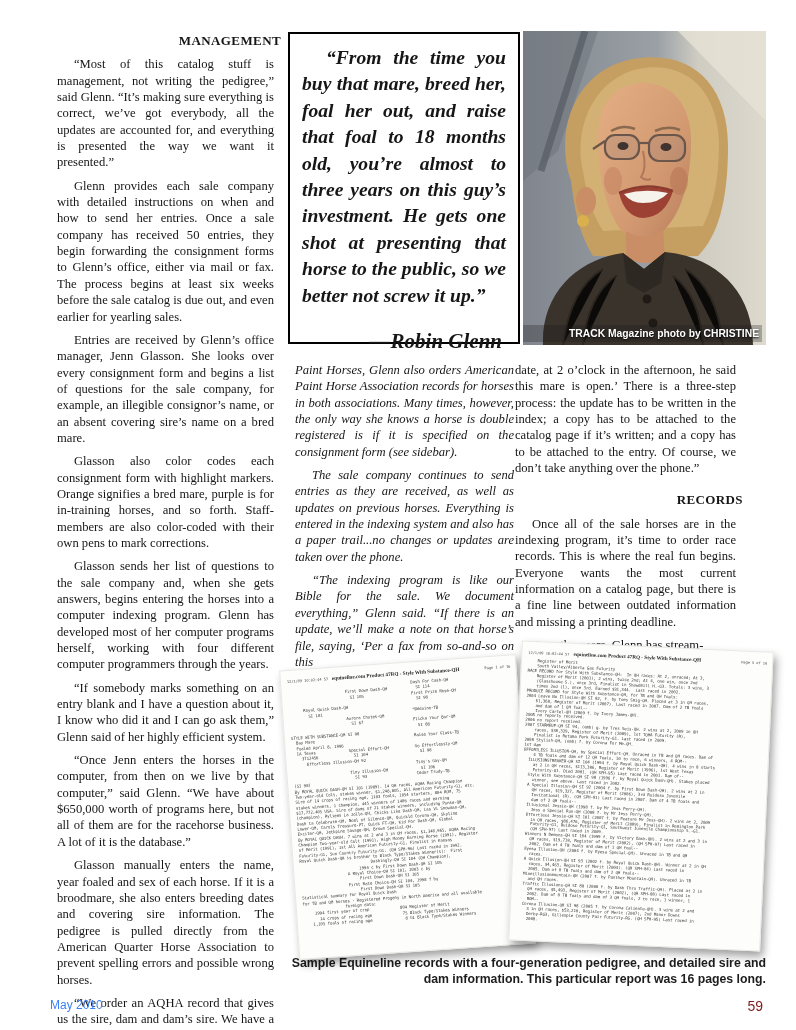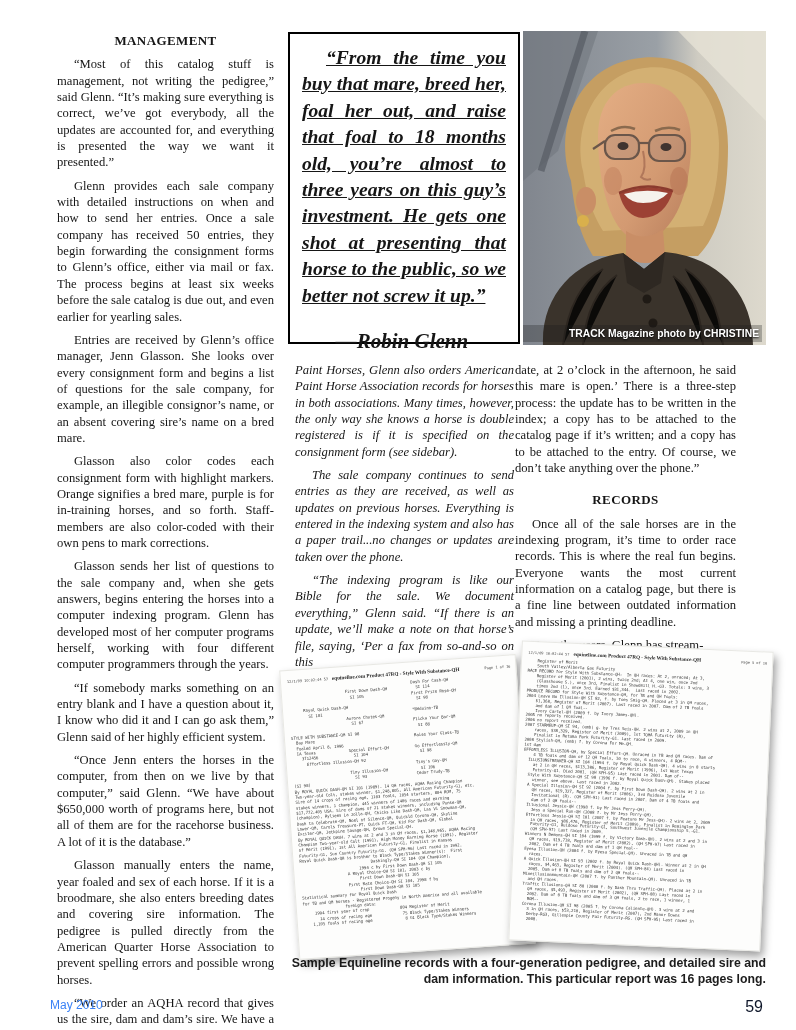--- a/index.html
+++ b/index.html
@@ -6,40 +6,40 @@
   body{
     width:796px;height:1030px;position:relative;background:#ffffff;
     font-family:"Liberation Serif",serif;color:#161616;overflow:hidden;
   }
   
   .col{position:absolute;text-align:justify;font-size:12.6px;line-height:16.35px;}
   .col p{margin:7px;text-indent:17px;}
   .col p.cont{text-indent:0;}
   .col h2{
     margin:0 0 1px 0;font-size:13px;line-height:16.35px;font-weight:bold;
-    letter-spacing:.4px;text-align:center;
+    letter-spacing:.4px;text-align:right;
   }
   #left-col{left:50px;top:33px;width:231px;}
   #mid-col{left:288px;top:355px;width:233px;font-style:italic;}
   #right-col{left:508px;top:355px;width:235px;}
   #right-col h2{margin-top:16px;}
 
   
   #quote-box{
     position:absolute;left:288px;top:32px;width:232px;height:312px;
     border:2px solid #000;box-sizing:border-box;background:#fff;
     padding:11px 12px 8px 12px;
   }
   #quote-text{
     font-family:"Liberation Serif",serif;font-weight:bold;font-style:italic;
-    font-size:19.6px;line-height:26.4px;text-align:justify;text-indent:24px;text-decoration:underline;
+    font-size:19.6px;line-height:26.4px;text-align:justify;text-indent:24px;
   }
   #quote-attrib{
     font-family:"Liberation Serif",serif;font-weight:bold;font-style:italic;
-    font-size:21px;text-align:center;margin-top:20px;padding-right:4px;
+    font-size:21px;text-align:right;margin-top:20px;padding-right:4px;
   }
 
   
   #photo{
     position:absolute;left:523px;top:31px;width:243px;height:314px;overflow:hidden;
   }
   #photo svg{display:block;}
   #photo-caption{
     position:absolute;left:0;right:4px;bottom:3px;height:17px;
     font-family:"Liberation Sans",sans-serif;font-weight:bold;font-size:10.3px;
@@ -72,21 +72,21 @@
     position:absolute;left:288px;top:956px;width:478px;
     font-family:"Liberation Sans",sans-serif;font-weight:bold;
     font-size:12.3px;line-height:15.8px;color:#1d1d1d;text-align:right;
   }
   #footer-date{
     position:absolute;left:50px;top:998px;font-family:"Liberation Sans",sans-serif;
     font-size:12px;color:#3b82f6;
   }
   #footer-page{
     position:absolute;right:33px;top:998px;font-family:"Liberation Sans",sans-serif;
-    font-size:16px;color:#0f172a;
+    font-size:14px;color:#7f1d1d;
   }
 </style>
 </head>
 <body>
 
 <div class="col" id="left-col">
   <h2>MANAGEMENT</h2>
   <div>
 
   <p>“Most of this catalog stuff is management, not writing the pedigree,” said Glenn. “It’s making sure everything is correct, we’ve got everybody, all the updates are accounted for, and everything is presented the way we want it presented.”</p>

